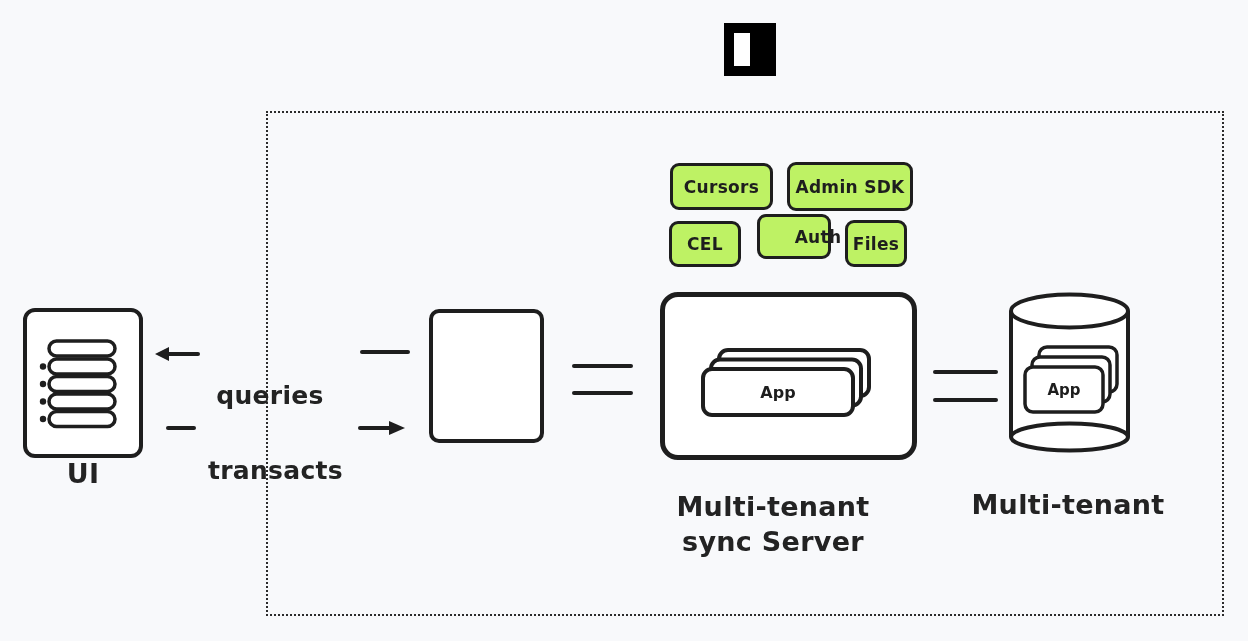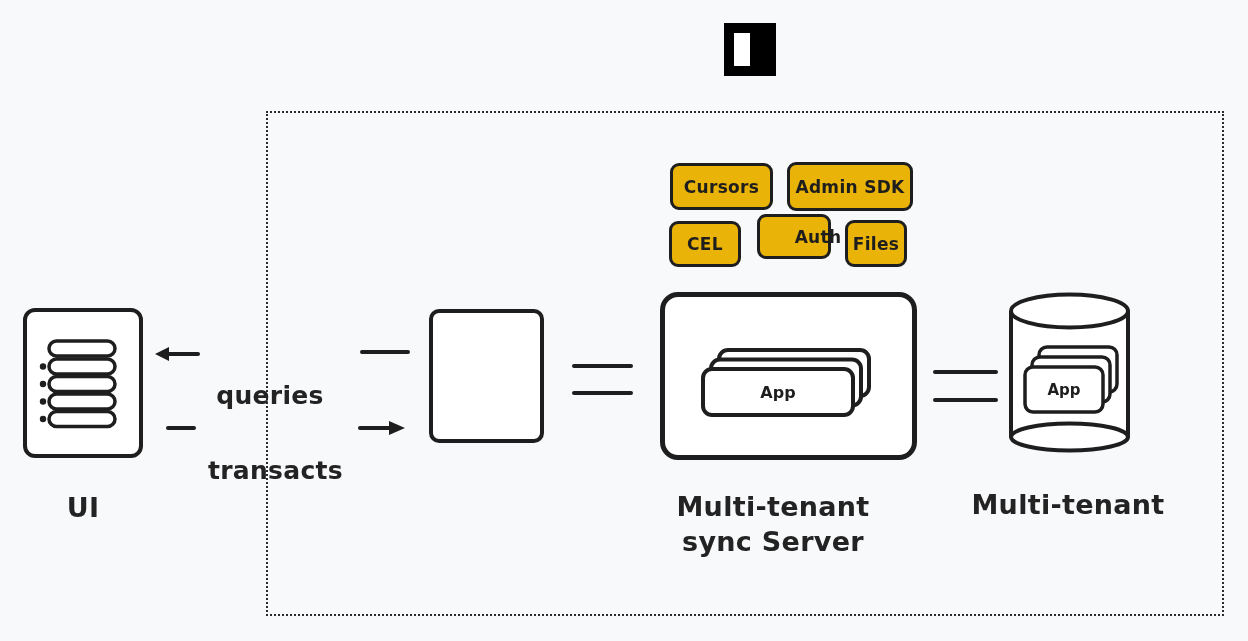--- a/index.html
+++ b/index.html
@@ -18,21 +18,21 @@
     position:absolute; left:266px; top:111px; width:958px; height:505px;
     border:2px dotted #2b2b2b;
   }
   
   .box {
     position:absolute; background:#ffffff;
     border:4px solid #1e1e1e; border-radius:12px;
   }
   
   .badge {
-    position:absolute; background:#eab308; border:3px solid #1e1e1e; border-radius:9px;
+    position:absolute; background:#bef264; border:3px solid #1e1e1e; border-radius:9px;
     display:flex; align-items:center; justify-content:center;
     font-size:17px; font-weight:700; letter-spacing:.3px;
   }
   
   .label {
     position:absolute; text-align:center; font-weight:700;
     font-size:27px; letter-spacing:.3px; line-height:35px; color:#232323;
   }
   
   .conn-label {
@@ -80,21 +80,21 @@
     <rect class="stroke" x="26" y="33" width="66" height="15" rx="7.5" stroke-width="3.5"></rect>
     <rect class="stroke" x="26" y="51" width="66" height="15" rx="7.5" stroke-width="3.5"></rect>
     <rect class="stroke" x="26" y="68.5" width="66" height="15" rx="7.5" stroke-width="3.5"></rect>
     <rect class="stroke" x="26" y="86" width="66" height="15" rx="7.5" stroke-width="3.5"></rect>
     <rect class="stroke" x="26" y="103.5" width="66" height="15" rx="7.5" stroke-width="3.5"></rect>
     <circle cx="20" cy="58.5" r="3.2" fill="#1e1e1e"></circle>
     <circle cx="20" cy="76" r="3.2" fill="#1e1e1e"></circle>
     <circle cx="20" cy="93.5" r="3.2" fill="#1e1e1e"></circle>
     <circle cx="20" cy="111" r="3.2" fill="#1e1e1e"></circle>
   </svg>
-  <div class="label" style="left:23px; top:490px; width:120px;">UI</div>
+  <div class="label" style="left:23px; top:456px; width:120px;">UI</div>
 
   <svg style="left:152px; top:344px;" width="50" height="20" viewBox="0 0 50 20">
     <line class="stroke" x1="46" y1="10" x2="12" y2="10" stroke-width="4" stroke-linecap="round"></line>
     <path d="M17 3 L3 10 L17 17 Z" fill="#1e1e1e"></path>
   </svg>
   <div class="conn-label" style="left:210px; top:337px; width:120px;">queries</div>
   <div class="dash" style="left:360px; top:350px; width:50px;"></div>
 
   <div class="dash" style="left:166px; top:426px; width:30px;"></div>
   <div class="conn-label" style="left:198px; top:412px; width:155px;">transacts</div>

